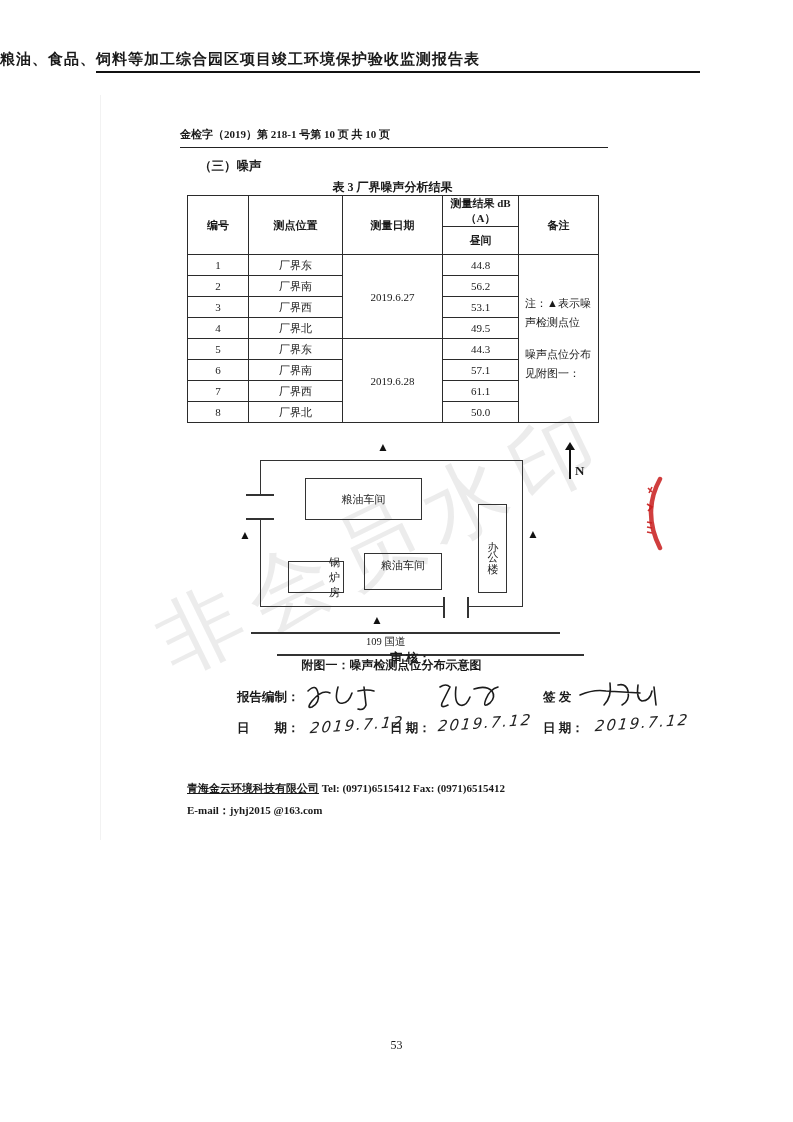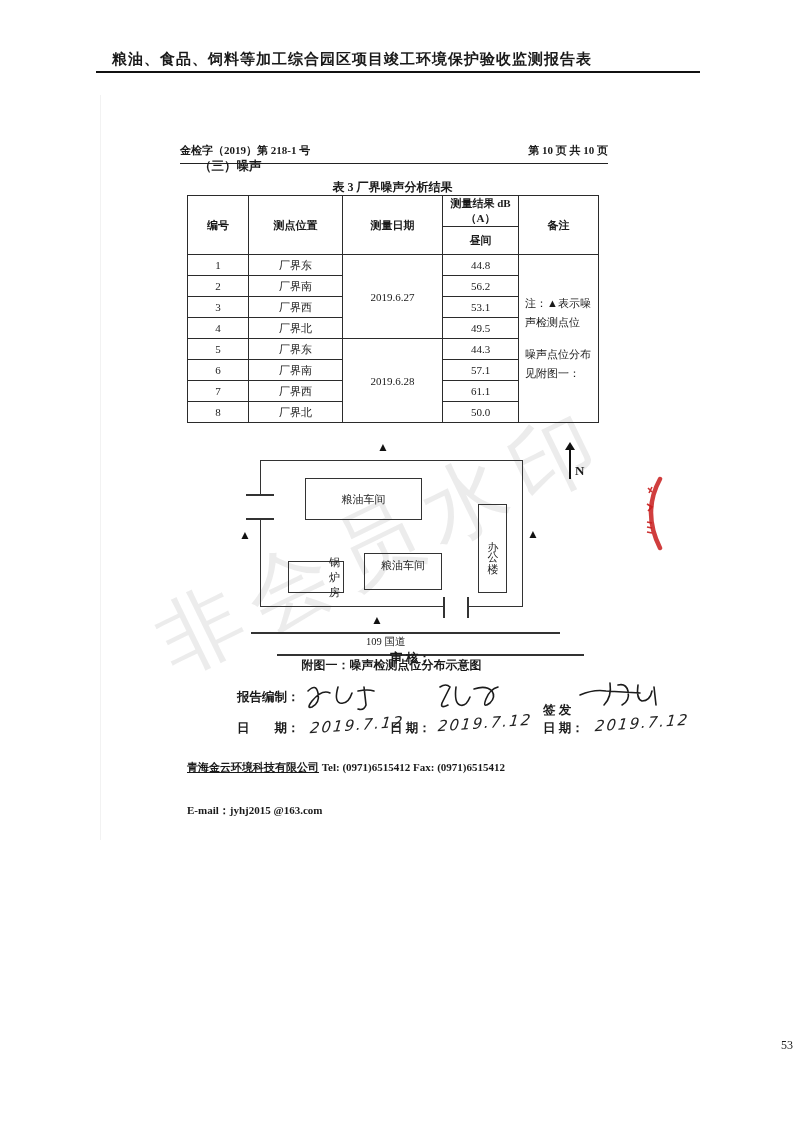--- a/index.html
+++ b/index.html
@@ -4,28 +4,28 @@
 <style>
   * { margin:0; padding:0; box-sizing:border-box; }
   html,body { width:793px; height:1122px; }
   body {
     position:relative; background:#ffffff; overflow:hidden;
     font-family:"Liberation Serif","DejaVu Serif",serif; color:#1a1a1a;
   }
   .abs { position:absolute; }
 
   
-  .top-title { top:50px; left:0; width:704px; text-align:center;
+  .top-title { top:50px; left:0; width:704px; text-align:left;
     font-size:15px; font-weight:bold; letter-spacing:1px; }
   .top-rule { top:71px; left:96px; width:604px; height:2px; background:#111; }
 
   
   .doc-header { top:127px; left:180px; width:428px; display:flex;
-    justify-content:space-between; font-size:11px; font-weight:600;
-    border-bottom:1.6px solid #222; padding-bottom:5px;margin-top:16px; }
+    justify-content:flex-start; font-size:11px; font-weight:600;
+    border-bottom:1.6px solid #222; padding-bottom:5px; }
   .section-heading { top:158px; left:199px; font-size:12.5px; font-weight:bold; }
 
   
   .table-title { top:179px; left:187px; width:411px; text-align:center;
     font-size:12px; font-weight:bold; }
   .noise-table { top:195px; left:187px; border-collapse:collapse;
     table-layout:fixed; width:411px; }
   .noise-table td { border:1px solid #2b2b2b; text-align:center;
     vertical-align:middle; font-size:11px; padding:0; }
   .noise-table td.hdr { font-weight:600; }
@@ -56,24 +56,24 @@
     font-size:12px; font-weight:bold; }
 
   
   .sig-label { font-size:12.5px; font-weight:bold; }
   .handwrite { font-family:"DejaVu Sans",sans-serif; font-size:15px;
     font-style:italic; transform:rotate(-4deg) skewX(-10deg); color:#222;
     letter-spacing:2px; white-space:nowrap; }
   .sig-svg path { fill:none; stroke:#1c1c1c; stroke-width:1.6; stroke-linecap:round; }
 
   
-  .footer-line1 { top:760px; left:187px; font-size:11px; font-weight:600; }
+  .footer-line1 { top:781px; left:187px; font-size:11px; font-weight:600; }
   .footer-line1 .company { text-decoration:underline; font-weight:bold; }
   .footer-line2 { top:803px; left:187px; font-size:11px; font-weight:600; }
-  .page-number { top:1038px; left:0; width:793px; text-align:right; font-size:12px; }
+  .page-number { top:1038px; left:0; width:793px; text-align:center; font-size:12px; }
 
   
   .watermark { left:163px; top:592px; font-size:84px; letter-spacing:14px;
     color:rgba(110,110,110,0.13); white-space:nowrap;
     transform:rotate(-26deg); transform-origin:left center;
     font-family:"Liberation Sans",sans-serif; pointer-events:none; }
 
   
   .page-edge { left:100px; top:95px; width:1px; height:745px; background:rgba(0,0,0,0.05); }
   .seal-svg { left:640px; top:474px; }
@@ -199,21 +199,21 @@
 <div class="abs diagram-caption">附图一：噪声检测点位分布示意图</div>
 
 <span class="abs sig-label" style="left:237px; top:689px;">报告编制：</span>
 <svg class="abs sig-svg" style="left:302px; top:681px;" width="85" height="34" viewBox="0 0 85 34">
   <path d="M6,10 q8,-8 10,2 q2,10 -6,14 q-6,2 0,-6 q10,-12 18,-8 m8,-6 q-4,14 2,16 q8,2 12,-10 m6,-2 q10,-2 16,0 m-10,-4 l2,18 q-2,6 -8,4"></path>
 </svg>
 <span class="abs sig-label" style="left:390px; top:650px;">审 核：</span>
 <svg class="abs sig-svg" style="left:434px; top:679px;" width="78" height="38" viewBox="0 0 78 38">
   <path d="M6,8 q6,-4 10,0 l-8,16 q-2,6 6,2 m8,-18 q-2,16 4,18 q6,2 10,-8 m4,-8 q12,-4 18,2 q4,6 -2,12 q-8,6 -4,-4 q4,-10 12,-12"></path>
 </svg>
-<span class="abs sig-label" style="left:543px; top:689px;margin-top:13px;">签 发</span>
+<span class="abs sig-label" style="left:543px; top:689px;">签 发</span>
 <svg class="abs sig-svg" style="left:576px; top:677px;" width="85" height="40" viewBox="0 0 85 40">
   <path d="M4,18 q14,-6 26,-4 l34,2 m-30,-10 q2,14 -6,22 m14,-20 q8,-2 10,6 q2,10 -6,14 m16,-20 q-2,14 4,16 q8,0 10,-10 m2,-4 l2,18"></path>
 </svg>
 
 <span class="abs sig-label" style="left:237px; top:720px;">日　　期：</span>
 <span class="abs handwrite" style="left:310px; top:716px;">2019.7.12</span>
 <span class="abs sig-label" style="left:390px; top:720px;">日 期：</span>
 <span class="abs handwrite" style="left:438px; top:714px;">2019.7.12</span>
 <span class="abs sig-label" style="left:543px; top:720px;">日 期：</span>
 <span class="abs handwrite" style="left:595px; top:714px;">2019.7.12</span>

